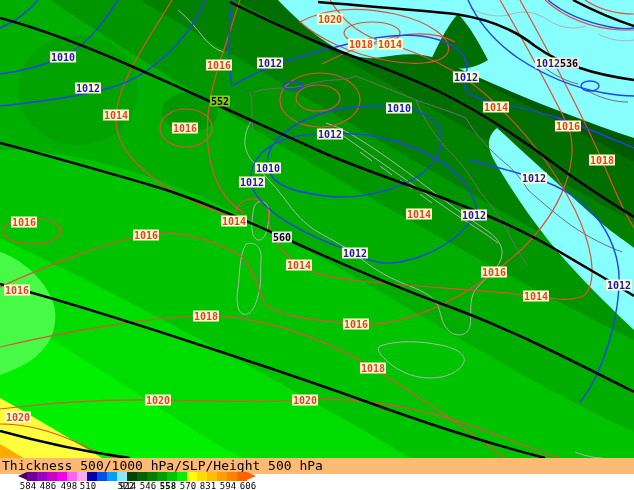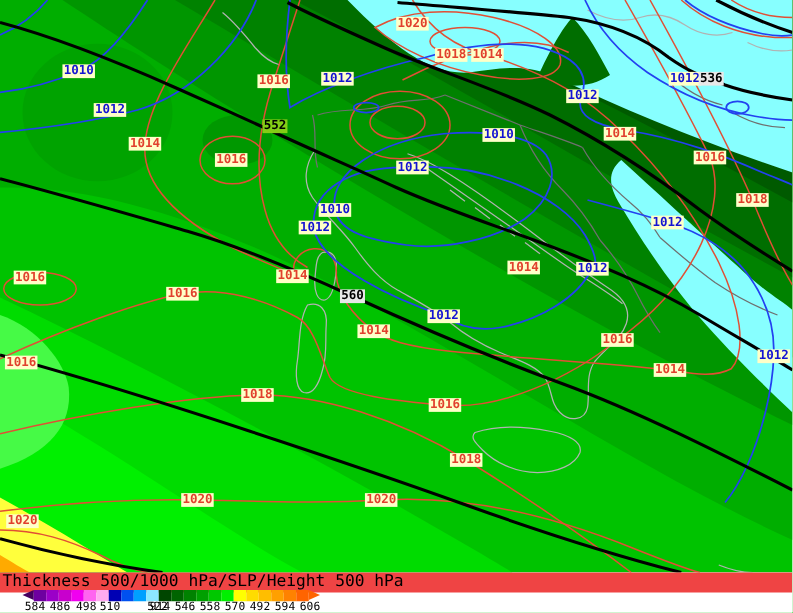--- a/index.html
+++ b/index.html
@@ -3,21 +3,21 @@
 <meta charset="utf-8">
 <style>
   html,body{margin:0;padding:0;background:#fff;}
   #stage{position:relative;width:634px;height:490px;overflow:hidden;background:#fff;
          font-family:"DejaVu Sans Mono", monospace;}
   #map{position:absolute;left:0;top:0;width:634px;height:458px;}
   #map svg{display:block;}
   #map-labels{position:absolute;left:0;top:0;width:634px;height:458px;pointer-events:none;}
   .clabel{position:absolute;transform:translate(-50%,-50%);font:bold 10px "DejaVu Sans Mono",monospace;
           line-height:11px;padding:0 1px;white-space:nowrap;}
-  #legend{position:absolute;left:0;top:458px;width:634px;height:16px;background:#ef4444;}
+  #legend{position:absolute;left:0;top:458px;width:634px;height:16px;background:#fdba74;}
   .legend-title{position:absolute;left:2px;top:0px;font:13px "DejaVu Sans Mono",monospace;color:#000;white-space:nowrap;}
   .legend-datetime{position:absolute;right:3px;top:0px;font:13px "DejaVu Sans Mono",monospace;color:#000;white-space:nowrap;}
   .copyright{position:absolute;right:3px;top:15px;font:bold 13px "DejaVu Sans Mono",monospace;white-space:nowrap;}
   #colorbar{position:absolute;left:18px;top:14px;height:9px;display:flex;}
   #colorbar .seg{width:10px;height:9px;}
   .arrow{width:0;height:0;border-top:4.5px solid transparent;border-bottom:4.5px solid transparent;}
   #scale-ticks{position:absolute;left:0;top:23px;width:634px;height:9px;}
   .tick{position:absolute;transform:translateX(-50%);font:9px "DejaVu Sans Mono",monospace;color:#000;}
 </style>
 </head>
@@ -188,20 +188,20 @@
         <div class="arrow" style="border-left: 9px solid rgb(255, 100, 0);"></div>
       </div>
     <div id="scale-ticks">
         <span class="tick" style="left: 28px;">584</span>
         <span class="tick" style="left: 48px;">486</span>
         <span class="tick" style="left: 69px;">498</span>
         <span class="tick" style="left: 88px; text-align: center;">510</span>
         <span class="tick" style="left: 126px;">522</span>
         <span class="tick" style="left: 128px;">914</span>
         <span class="tick" style="left: 148px;">546</span>
-        <span class="tick" style="left: 168px;">558</span>
+        <span class="tick" style="left: 168px; font-weight: bold;">558</span>
         <span class="tick" style="left: 188px;">570</span>
-        <span class="tick" style="left: 208px;">492</span>
+        <span class="tick" style="left: 208px;">831</span>
         <span class="tick" style="left: 228px;">594</span>
         <span class="tick" style="left: 248px; text-align: center;">606</span>
       </div>
   </div>
 </div>
 
 </body></html>

